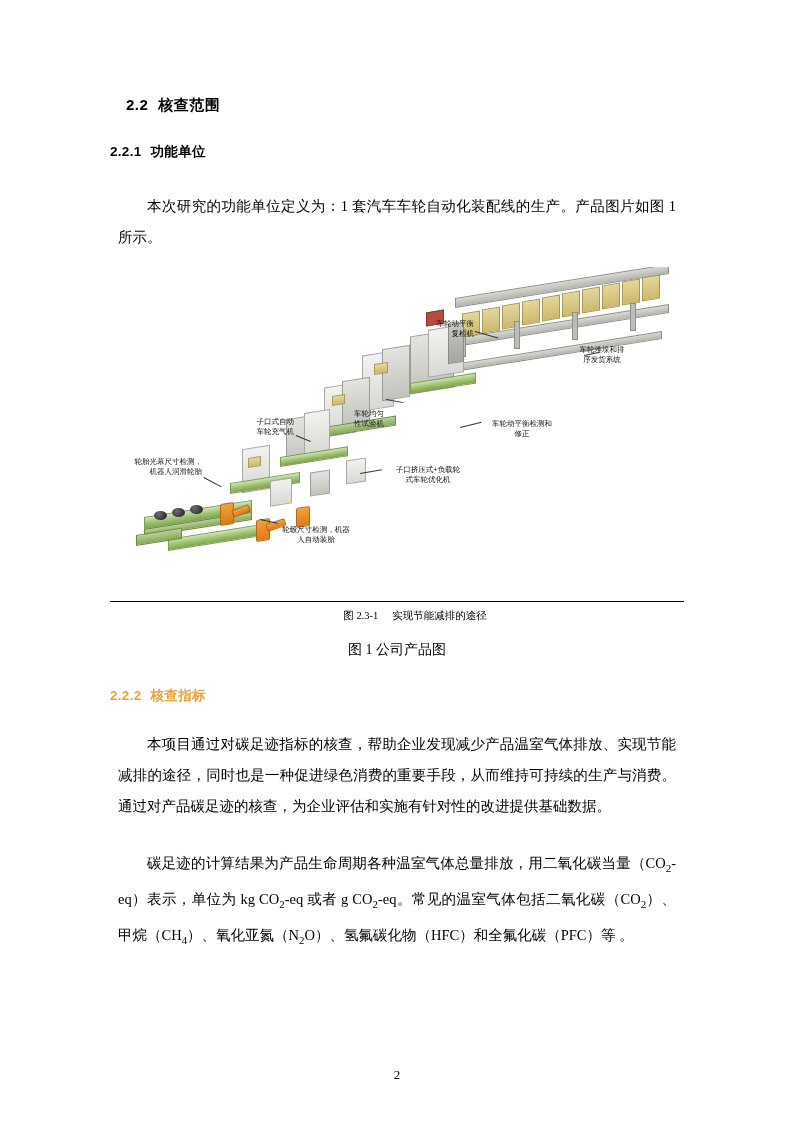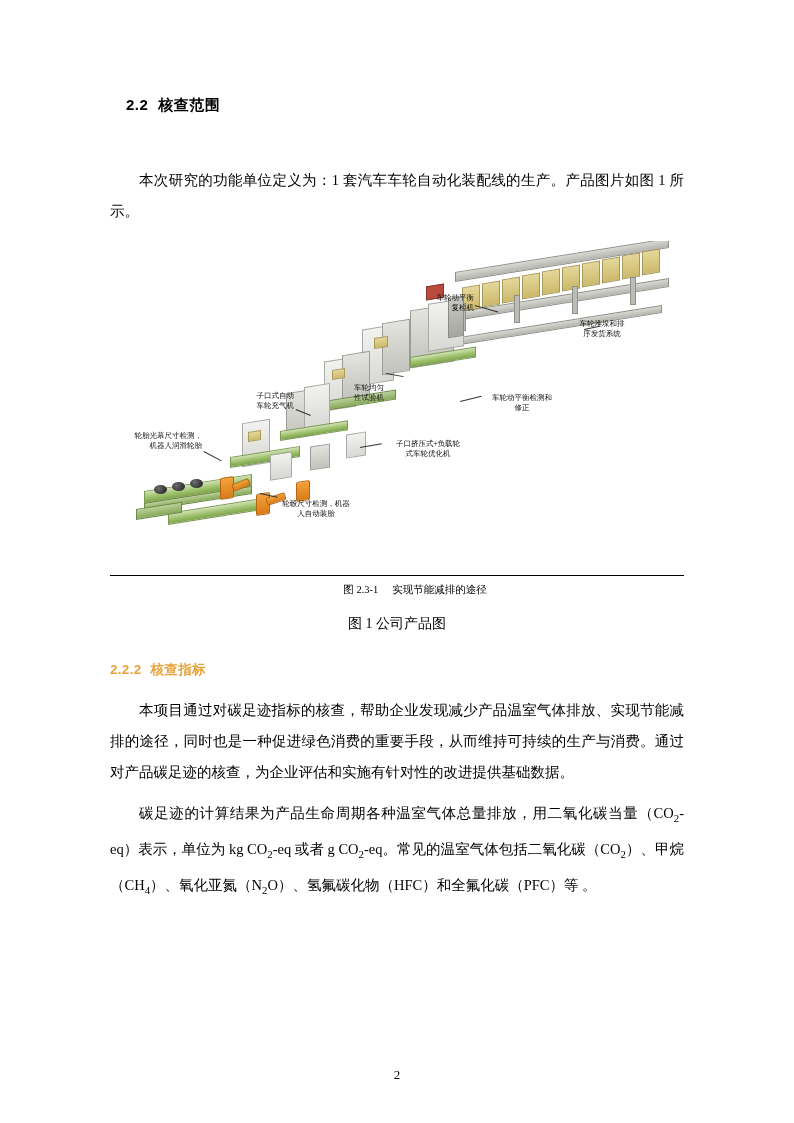--- a/index.html
+++ b/index.html
@@ -36,21 +36,21 @@
     font-size: 13.5px;
     font-weight: bold;
     margin: 0;
     letter-spacing: 0.3px;
   }
   h3.subsec .sec-num { margin-right: 9px; }
   .orange { color: #E8A33D; }
   p.body {
     font-size: 14.5px;
     line-height: 31px;
-    margin: 0;
+    margin: 8px;
     text-align: justify;
     text-justify: inter-ideograph;
     text-indent: 2em;
   }
   .spacer-22 { height: 22px; }
   .spacer-28 { height: 28px; }
   .spacer-16 { height: 16px; }
   .spacer-10 { height: 10px; }
 
   
@@ -81,21 +81,21 @@
   .fig-cap-outer {
     text-align: center;
     font-size: 14px;
     margin-top: 18px;
   }
   .fig-label {
     position: absolute;
     font-size: 7.5px;
     line-height: 10px;
     color: #111;
-    font-family: Liberation Serif, serif;
+    font-family: Liberation Sans, sans-serif;
     white-space: pre-line;
     text-align: center;
   }
   .fig-label.lft { text-align: right; }
   .leader {
     position: absolute;
     background: #333;
     height: 1px;
     transform-origin: 0 0;
   }
@@ -160,20 +160,23 @@
 <body>
 
 <div class="page">
 
   <h2 class="sec">
     <span class="sec-num">2.2</span><span>核查范围</span>
   </h2>
 
   <div class="spacer-28"></div>
 
+  <h3 class="subsec">
+    <span class="sec-num">2.2.1</span><span>功能单位</span>
+  </h3>
 
   <div class="spacer-22"></div>
 
   <p class="body">本次研究的功能单位定义为：1 套汽车车轮自动化装配线的生产。产品图片如图 1 所示。</p>
 
   <div class="figure-wrap">
     <div class="figure-canvas">
 
       <div class="m rail" style="left:345px; top:14px; width:212px; height:8px; transform:skewY(-9deg);"></div>
       <div class="m rail" style="left:345px; top:54px; width:212px; height:7px; transform:skewY(-9deg);"></div>

